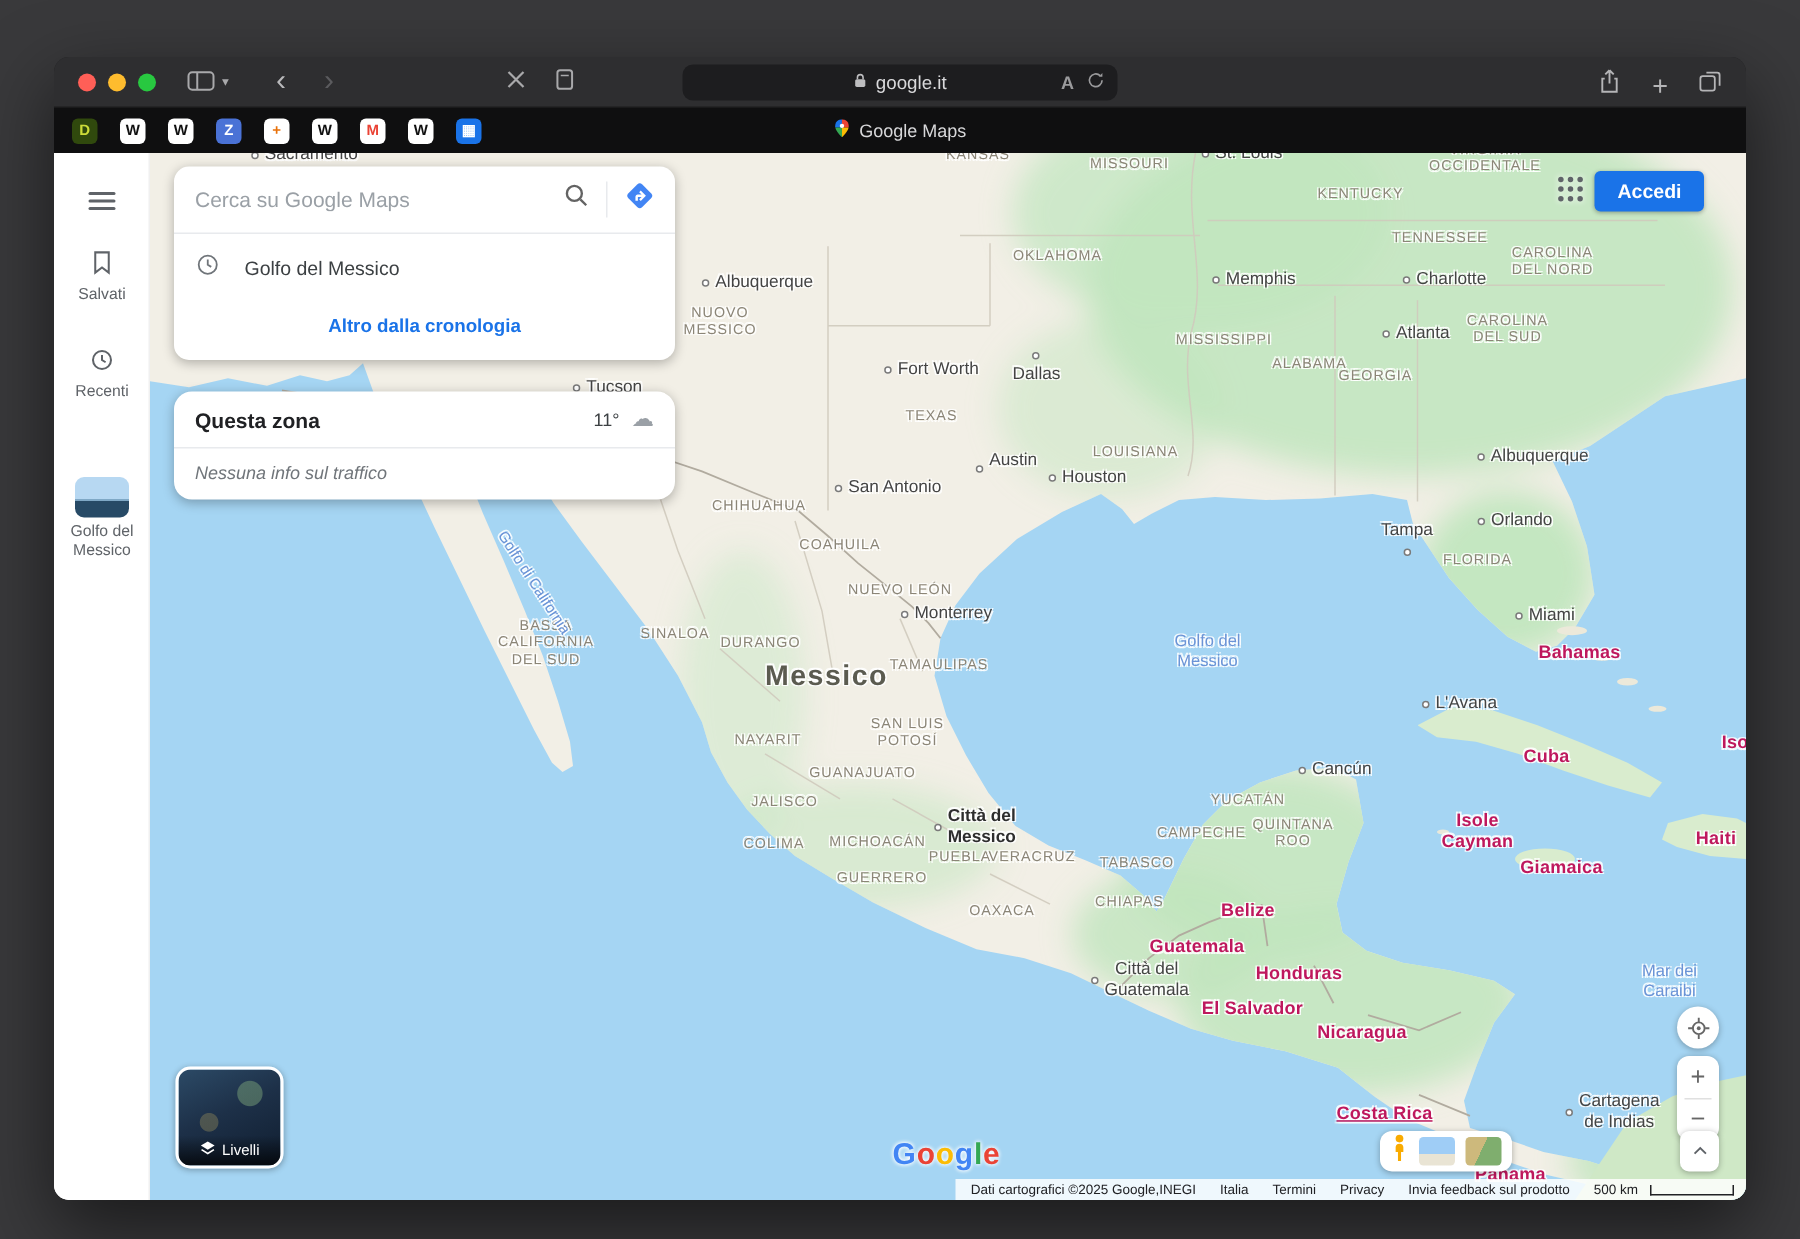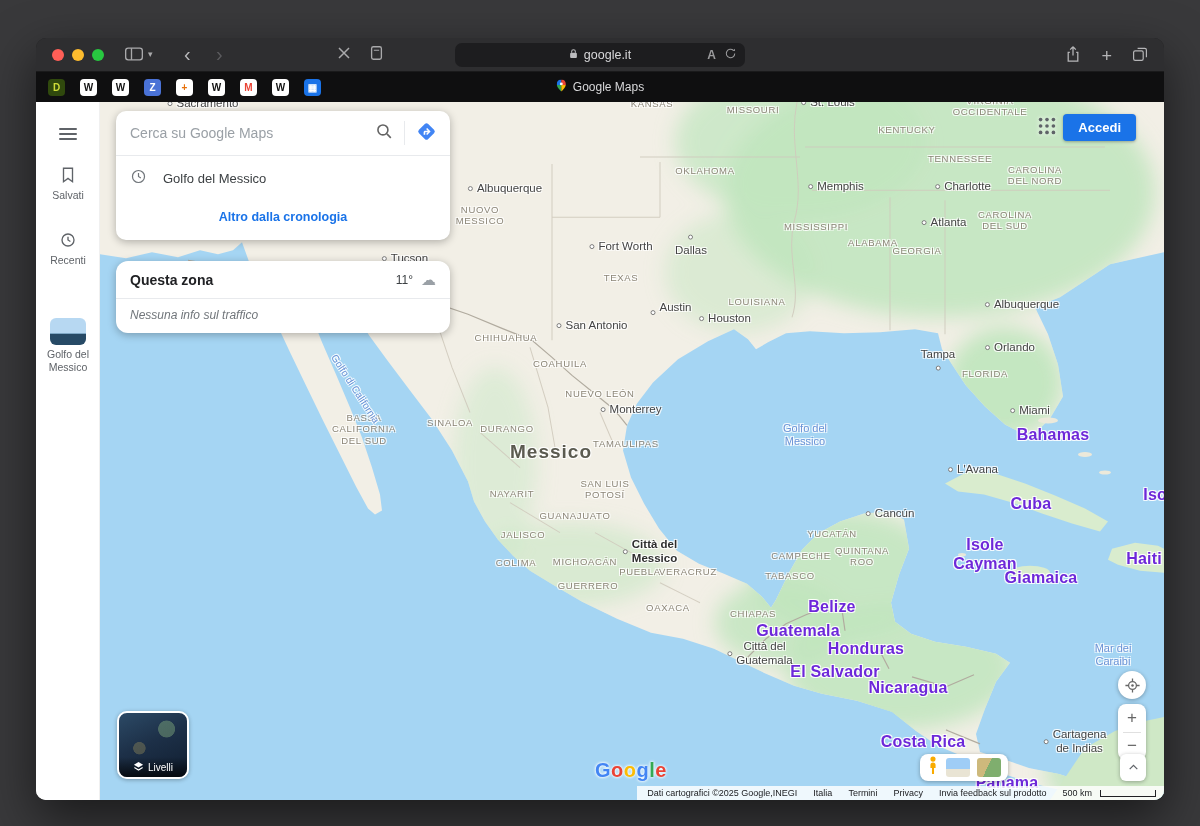--- a/index.html
+++ b/index.html
@@ -42,21 +42,21 @@
   .maparea{position:relative;flex:1;overflow:hidden;cursor:grab;background:#a5d5f3;}
   .map-svg{position:absolute;inset:0;width:100%;height:100%;}
 
   
   .lbl{position:absolute;transform:translate(-50%,-50%);white-space:pre-line;text-align:center;line-height:1.2;
     pointer-events:none;z-index:5;
     text-shadow:-1px -1px 0 rgba(255,255,255,.85),1px -1px 0 rgba(255,255,255,.85),-1px 1px 0 rgba(255,255,255,.85),1px 1px 0 rgba(255,255,255,.85);}
   .lbl.state{font-size:9.5px;color:#8b8577;letter-spacing:.7px;}
   .lbl.city{font-size:11.5px;color:#444;}
   .lbl.citybig{font-size:11.5px;font-weight:bold;color:#2e2e2e;}
-  .lbl.country{font-size:16px;font-weight:bold;color:#6d28d9;letter-spacing:.2px;}
+  .lbl.country{font-size:12px;font-weight:bold;color:#be185d;letter-spacing:.2px;}
   .lbl.countrybig{font-size:19px;font-weight:bold;color:#5b5b50;letter-spacing:1px;}
   .lbl.water{font-size:11px;color:var(--water-label,#6b93d6);}
   .lbl.waterrot{font-size:10px;color:var(--water-label,#6b93d6);}
   .lbl.dotted{display:flex;align-items:center;gap:4px;}
   .dot{width:5px;height:5px;border-radius:50%;background:#fff;border:1.5px solid #7a7a7a;flex:none;}
 
   
   .panel{position:absolute;background:#fff;border-radius:10px;box-shadow:0 2px 8px rgba(0,0,0,.28);z-index:40;}
   .searchpanel{left:16px;top:9px;width:334px;}
   .srow{display:flex;align-items:center;height:44px;padding:0 12px;}
@@ -387,35 +387,35 @@
           <div class="lbl state" style="left: 485px; top: 460px;"><span>MICHOACÁN</span></div>
           <div class="lbl state" style="left: 701px; top: 454px;"><span>CAMPECHE</span></div>
           <div class="lbl state" style="left: 762px; top: 454px;"><span>QUINTANA
 ROO</span></div>
           <div class="lbl country" style="left: 885px; top: 452px;"><span>Isole
 Cayman</span></div>
           <div class="lbl country" style="left: 1044px; top: 457px;"><span>Haiti</span></div>
           <div class="lbl state" style="left: 416px; top: 461px;"><span>COLIMA</span></div>
           <div class="lbl state" style="left: 540px; top: 470px;"><span>PUEBLA</span></div>
           <div class="lbl state" style="left: 588px; top: 470px;"><span>VERACRUZ</span></div>
-          <div class="lbl state" style="left: 658px; top: 474px; margin-left: 32px;"><span>TABASCO</span></div>
+          <div class="lbl state" style="left: 658px; top: 474px;"><span>TABASCO</span></div>
           <div class="lbl country" style="left: 941px; top: 476px;"><span>Giamaica</span></div>
           <div class="lbl state" style="left: 488px; top: 484px;"><span>GUERRERO</span></div>
-          <div class="lbl state" style="left: 653px; top: 500px; margin-top: 12px;"><span>CHIAPAS</span></div>
+          <div class="lbl state" style="left: 653px; top: 500px;"><span>CHIAPAS</span></div>
           <div class="lbl country" style="left: 732px; top: 505px;"><span>Belize</span></div>
           <div class="lbl state" style="left: 568px; top: 506px;"><span>OAXACA</span></div>
           <div class="lbl country" style="left: 698px; top: 529px;"><span>Guatemala</span></div>
           <div class="lbl city dotted" style="left: 660px; top: 552px;"><span class="dot"></span><span>Città del
 Guatemala</span></div>
           <div class="lbl country" style="left: 766px; top: 547px;"><span>Honduras</span></div>
           <div class="lbl water" style="left: 1013px; top: 553px;"><span>Mar dei
 Caraibi</span></div>
           <div class="lbl country" style="left: 735px; top: 570px;"><span>El Salvador</span></div>
           <div class="lbl country" style="left: 808px; top: 586px;"><span>Nicaragua</span></div>
-          <div class="lbl country" style="left: 823px; top: 640px;"><span>Costa Rica</span></div>
+          <div class="lbl country" style="left: 823px; top: 640px; text-decoration: underline;"><span>Costa Rica</span></div>
           <div class="lbl city dotted" style="left: 975px; top: 640px;"><span class="dot"></span><span>Cartagena
 de Indias</span></div>
           <div class="lbl country" style="left: 907px; top: 681px;"><span>Panama</span></div>
         </div>
 
       <div class="panel searchpanel">
         <div class="srow">
           <input autofocus="" placeholder="Cerca su Google Maps" style="">
           <span>
             <svg width="19" height="19" viewBox="0 0 24 24">

